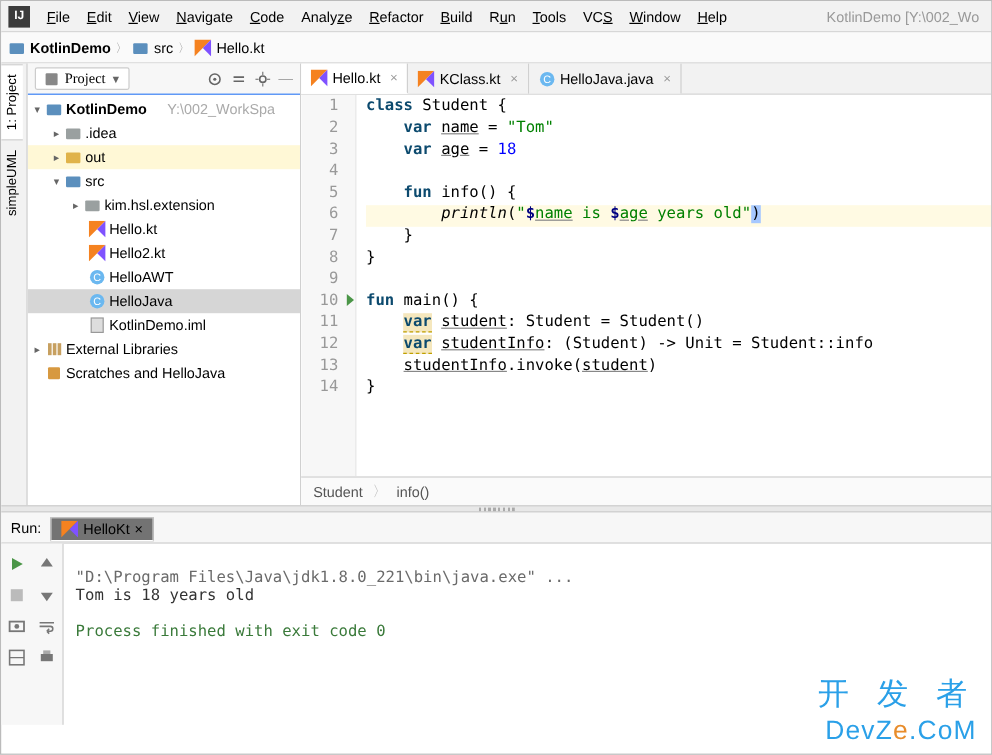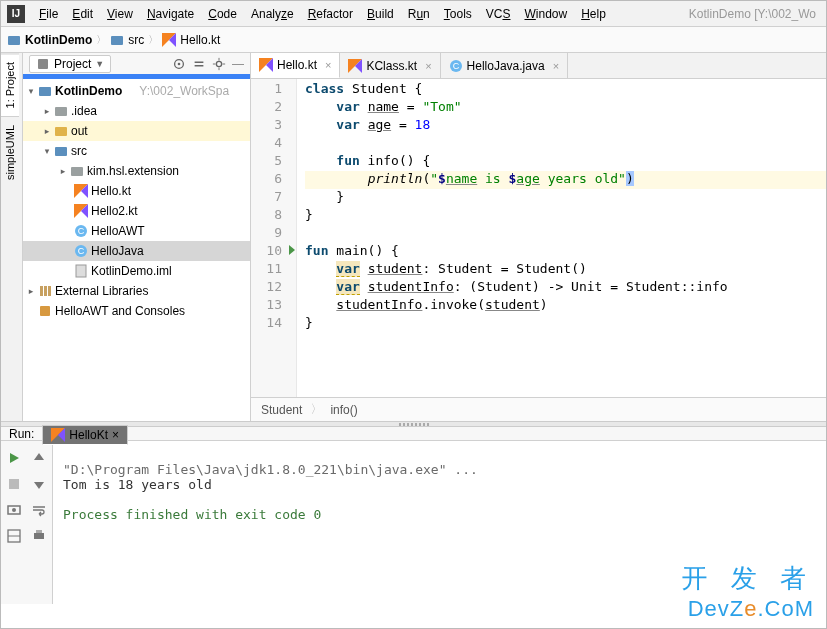--- a/index.html
+++ b/index.html
@@ -79,23 +79,24 @@
     border-right: 1px solid #d0d0d0;
     display: flex;
     flex-direction: column;
     background: #fff;
   }
   .pp-header {
     display: flex;
     align-items: center;
     height: 26px;
     padding: 0 6px;
-    border-bottom: 5px solid #3b82f6;
+    border-bottom: 1px solid #3b82f6;
     background: #f7f7f7;
     gap: 6px;
+    font-family: Liberation Serif, serif;
   }
   .pp-header .proj-dd {
     display: flex; align-items: center; gap: 4px;
     border: 1px solid #ccc; padding: 1px 6px;
     background: #fff;
     border-radius: 2px;
   }
   .pp-header .tbicon { width: 14px; height: 14px; color: #666; cursor: pointer; }
 
   .tree {
@@ -220,21 +221,21 @@
     background:repeating-linear-gradient(90deg,#aaa 0 2px, transparent 2px 4px);
     transform:translateX(-50%);
   }
 
   .run-panel {
     display: flex;
     flex-direction: column;
     height: 177px;
   }
   .run-header {
-    height: 14px;
+    height: 26px;
     display: flex;
     align-items: center;
     padding: 0 8px;
     gap: 8px;
     border-bottom: 1px solid #d0d0d0;
     background: #f7f7f7;
   }
   .run-header .run-tab {
     display:flex; align-items:center; gap:4px;
     padding: 2px 8px;
@@ -483,21 +484,21 @@
           </span>
         <span class="tn-label">External Libraries</span>
       </div>
       <div class="tree-node">
         <span class="tn-indent" style="width:14px"></span>
         <span class="tn-icon">
             <svg class="i14">
               <rect class="scratch-icon" x="2" y="2" width="10" height="10" rx="1"></rect>
             </svg>
           </span>
-        <span class="tn-label">HelloAWT and Consoles</span>
+        <span class="tn-label">Scratches and HelloJava</span>
       </div>
     </div>
   </div>
 
   <div class="editor-area">
     <div class="ed-tabs">
       <div class="ed-tab active">
         <svg class="kt-icon" viewBox="0 0 14 14">
             <polygon points="0,0 14,0 0,14" fill="#f58220"></polygon>
             <polygon points="14,0 7,7 14,14" fill="#7f52ff"></polygon>

